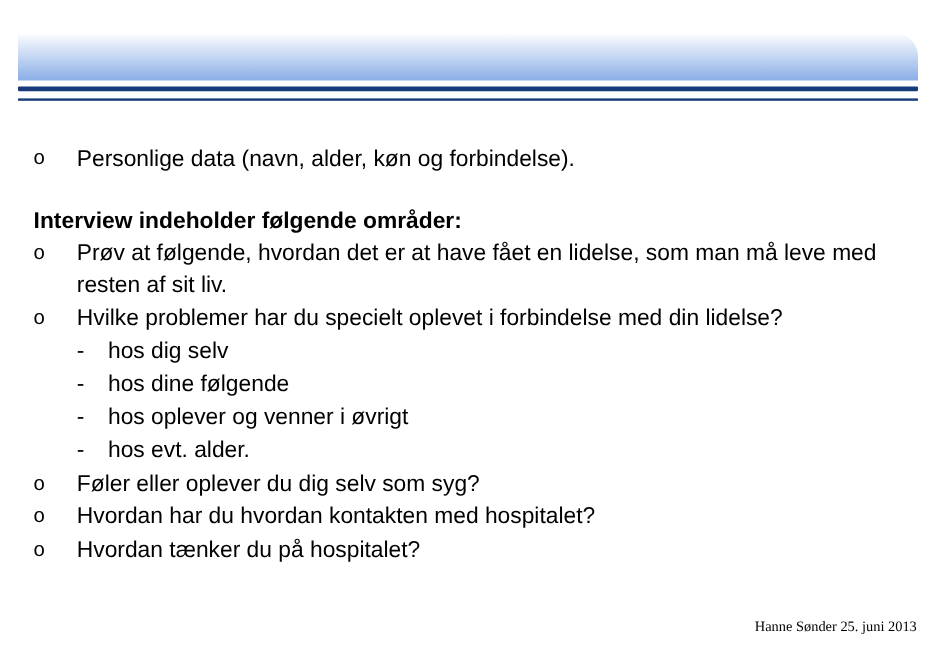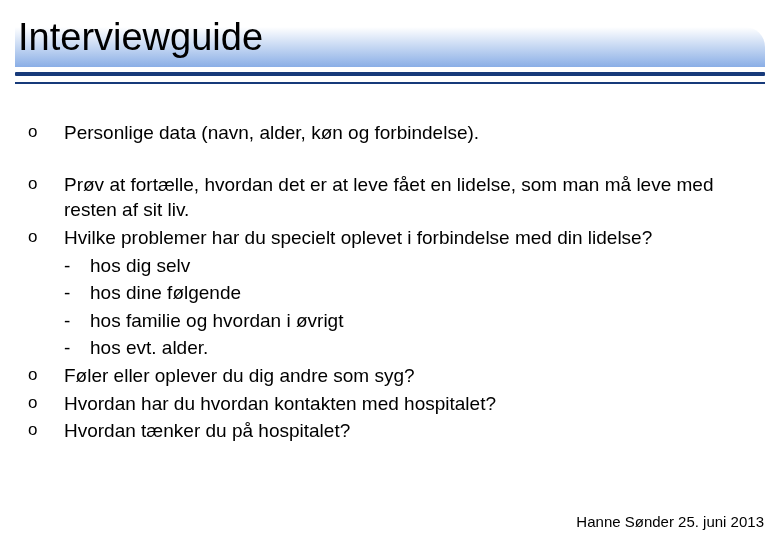--- a/index.html
+++ b/index.html
@@ -90,74 +90,75 @@
   }
   .sub .dash {
     width: 26px;
     flex: 0 0 26px;
     text-align: left;
   }
   .footer {
     position: absolute;
     bottom: 10px;
     right: 16px;
-    font-size: 15px;
+    font-size: 12px;
     color: #000;
+    font-family: Liberation Serif, serif;
   }
 </style>
 </head>
 <body>
 
 <div class="slide">
   <div class="title-band"></div>
-  <div class="title">Interviewguide</div>
   <div class="hr1"></div>
   <div class="hr2"></div>
 
   <div class="content">
 
     <div class="row">
       <div class="bullet o">o</div>
       <div class="txt">Personlige data (navn, alder, køn og forbindelse).</div>
     </div>
 
     <div class="spacer"></div>
 
+    <div class="section-head">Interview indeholder følgende områder:</div>
 
     <div class="row">
       <div class="bullet o">o</div>
-      <div class="txt">Prøv at fortælle, hvordan det er at leve fået en lidelse, som man må leve med resten af sit liv.</div>
+      <div class="txt">Prøv at følgende, hvordan det er at have fået en lidelse, som man må leve med resten af sit liv.</div>
     </div>
     <div class="row">
       <div class="bullet o">o</div>
       <div class="txt">Hvilke problemer har du specielt oplevet i forbindelse med din lidelse?</div>
     </div>
 
     <div class="sub">
       <div class="row">
         <div class="dash">-</div>
         <div class="txt">hos dig selv</div>
       </div>
       <div class="row">
         <div class="dash">-</div>
         <div class="txt">hos dine følgende</div>
       </div>
       <div class="row">
         <div class="dash">-</div>
-        <div class="txt">hos familie og hvordan i øvrigt</div>
+        <div class="txt">hos oplever og venner i øvrigt</div>
       </div>
       <div class="row">
         <div class="dash">-</div>
         <div class="txt">hos evt. alder.</div>
       </div>
     </div>
 
     <div class="row">
       <div class="bullet o">o</div>
-      <div class="txt">Føler eller oplever du dig andre som syg?</div>
+      <div class="txt">Føler eller oplever du dig selv som syg?</div>
     </div>
     <div class="row">
       <div class="bullet o">o</div>
       <div class="txt">Hvordan har du hvordan kontakten med hospitalet?</div>
     </div>
     <div class="row">
       <div class="bullet o">o</div>
       <div class="txt">Hvordan tænker du på hospitalet?</div>
     </div>
 

